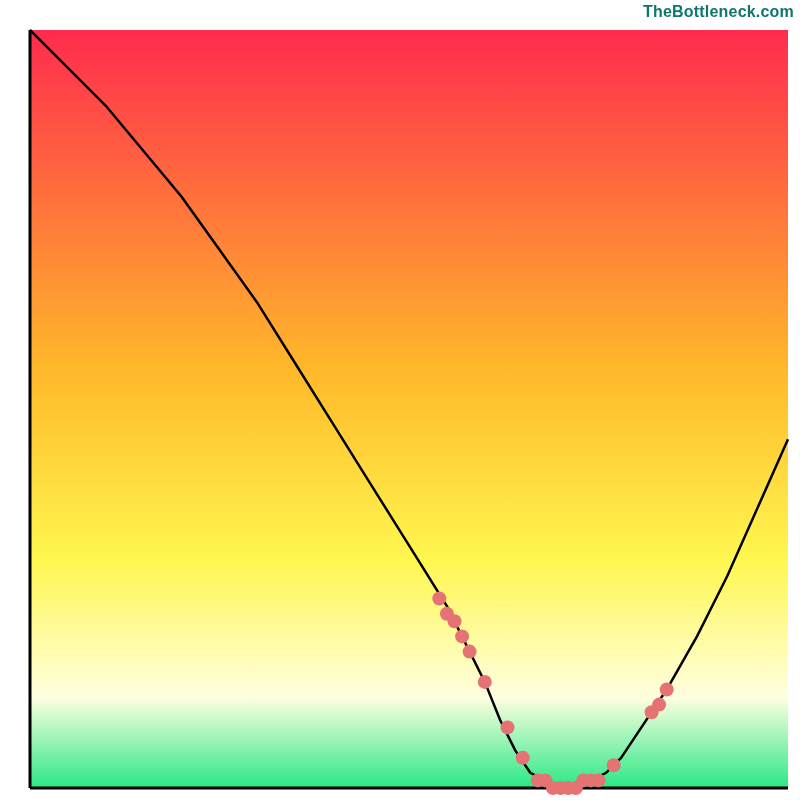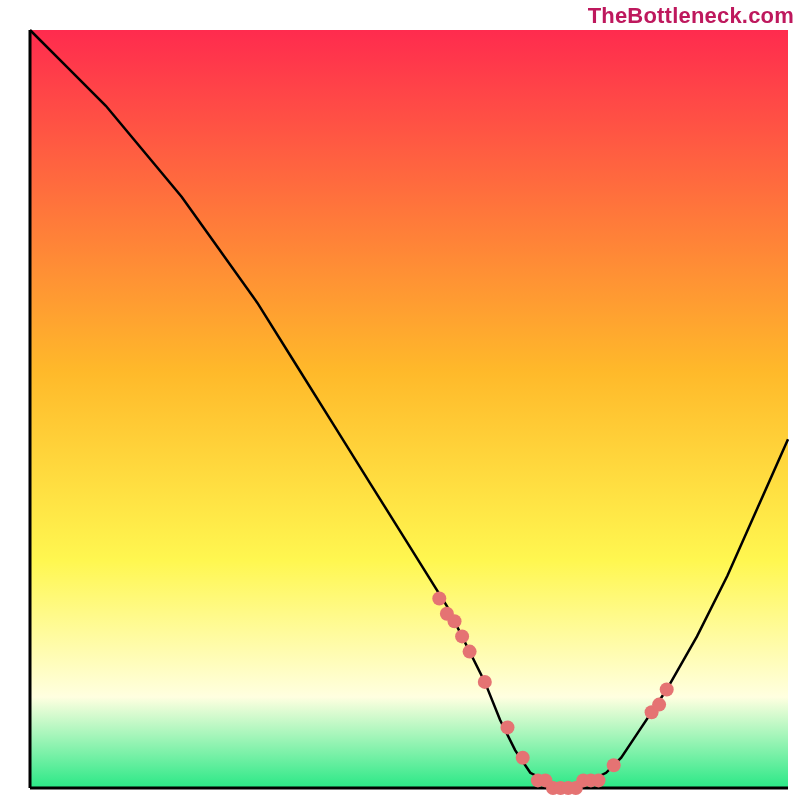--- a/index.html
+++ b/index.html
@@ -13,23 +13,23 @@
   .chart-container {
     position: relative;
     width: 800px;
     height: 800px;
   }
   .watermark {
     position: absolute;
     top: 3px;
     right: 6px;
     font-family: Arial, Helvetica, sans-serif;
-    font-size: 22px;
+    font-size: 16px;
     font-weight: 600;
-    color: #be185d;
+    color: #0f766e;
     letter-spacing: 0.2px;
     z-index: 5;
   }
   svg {
     display: block;
   }
 </style>
 </head>
 <body>
 

